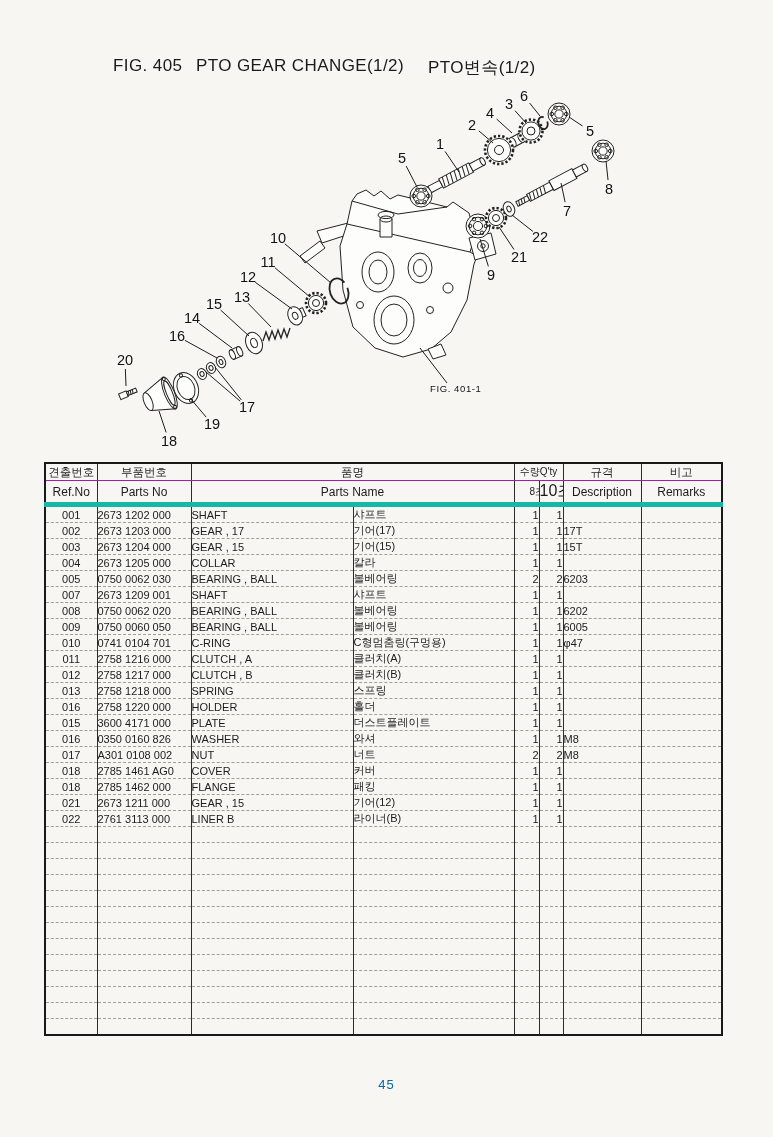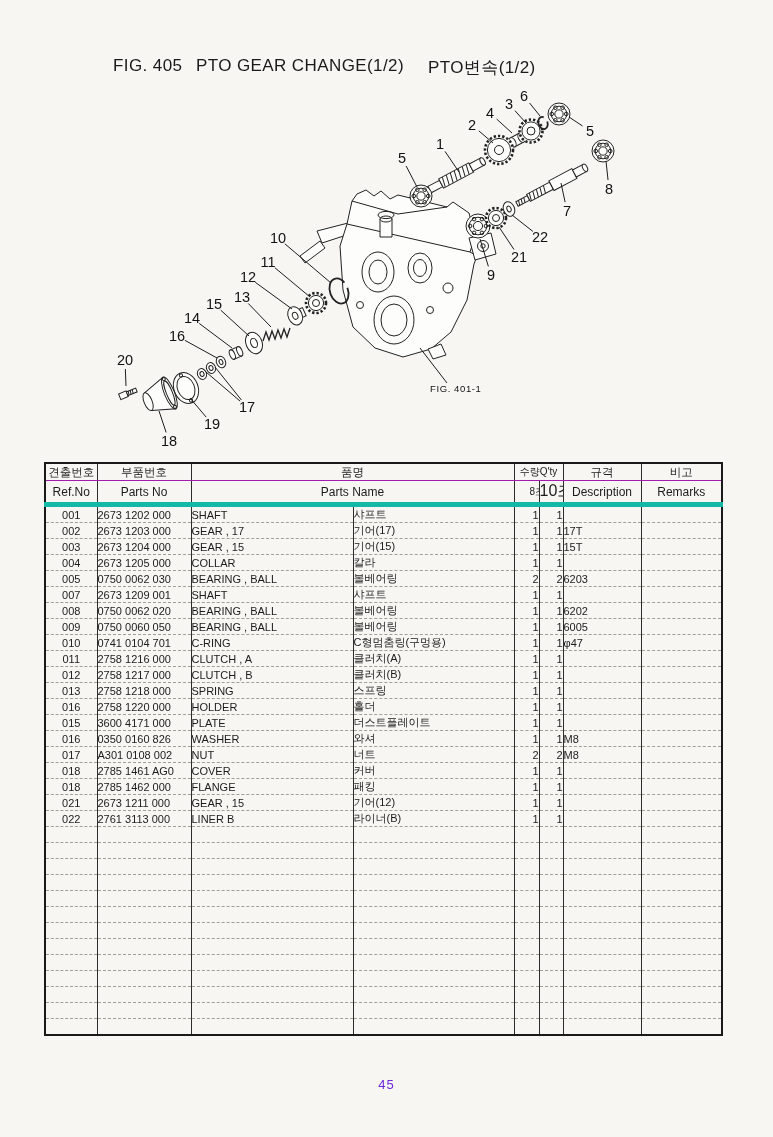--- a/index.html
+++ b/index.html
@@ -31,21 +31,21 @@
     font-weight:normal; overflow:hidden; white-space:nowrap;
     padding:0; vertical-align:middle; color:#1c1c1c;
   }
   .parts thead tr.hdr-kr th{height:16px; font-size:11.5px; border-bottom:1px solid #a21caf; text-align:center;}
   .parts thead tr.hdr-en th{height:15px; font-size:12px; border-bottom:5px solid #14b8a6; text-align:center;}
   .parts tbody td{height:15px; font-size:11px; border-top:1px dashed #a19e95; border-bottom:1px dashed #a19e95;}
   .c-center{text-align:center;}
   .c-left{text-align:left; padding-left:4px;}
   .c-left2{text-align:left; padding-left:6px;}
   .c-right{text-align:right; padding-right:4px;}
-  .page-num{position:absolute; top:1077px; left:0; width:773px; text-align:center; font-size:13px; color:#6d28d9; letter-spacing:1px;}
+  .page-num{position:absolute; top:1077px; left:0; width:773px; text-align:center; font-size:13px; color:#0369a1; letter-spacing:1px;}
 </style>
 </head>
 <body>
 
 <div class="page">
 
   <div class="title-row">
     <span id="t-fig">FIG. 405</span>
     <span id="t-en">PTO GEAR CHANGE(1/2)</span>
     <span id="t-kr">PTO변속(1/2)</span>

